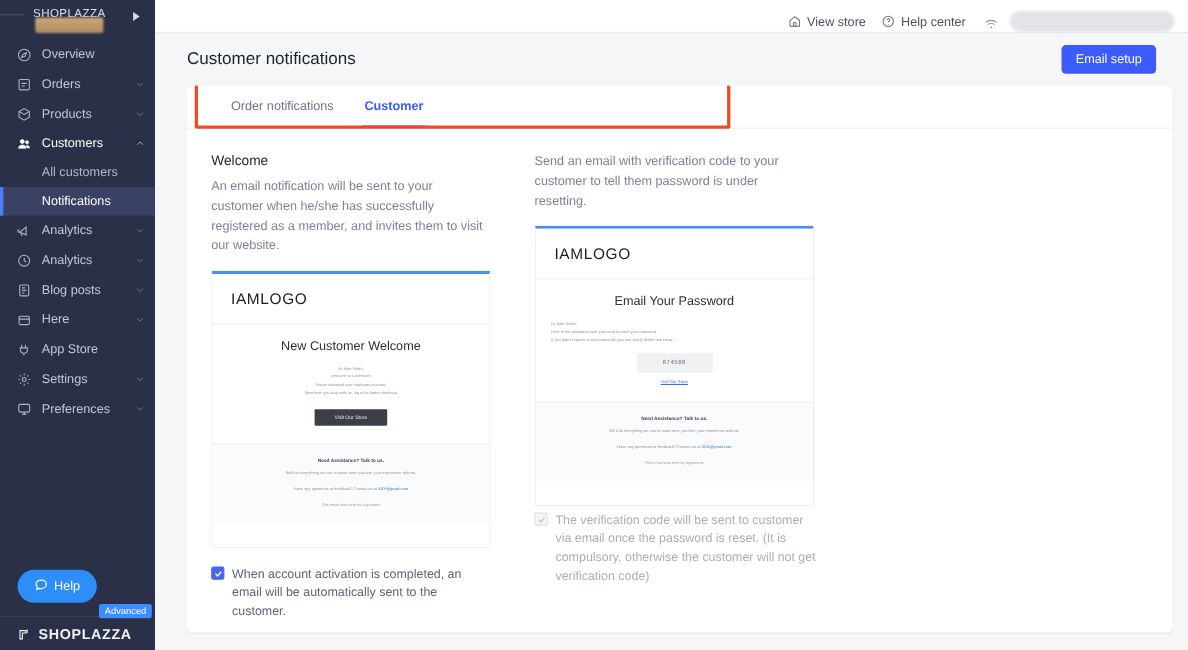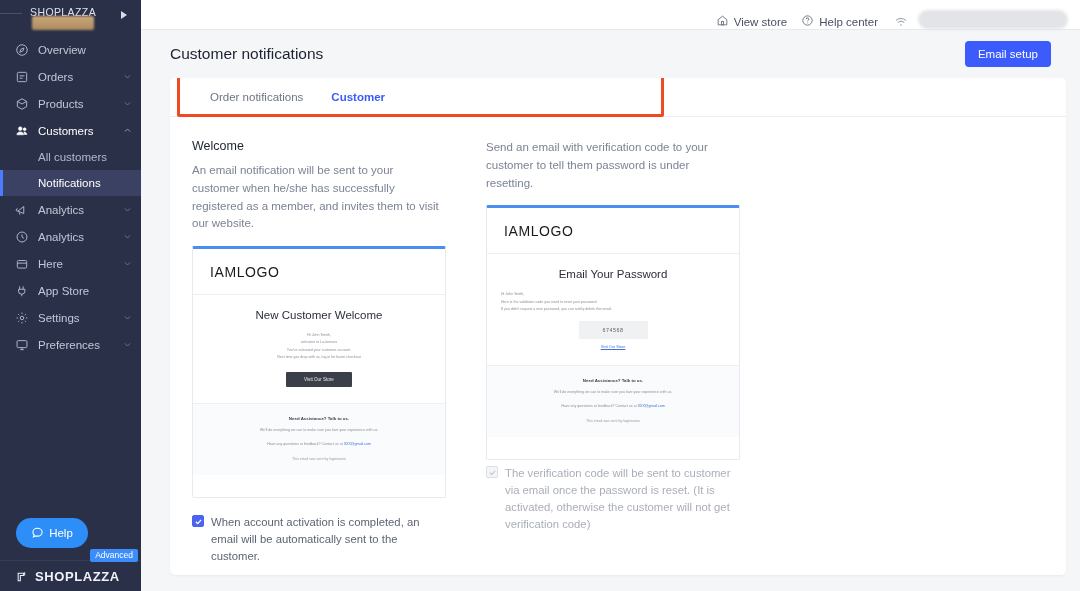--- a/index.html
+++ b/index.html
@@ -339,20 +339,34 @@
             </svg>
         </span>
         <span class="lbl">Analytics</span>
         <span class="chev">
           <svg viewBox="0 0 24 24" fill="none" stroke="#8a90a8" stroke-width="2.4">
               <path d="M5 9l7 7 7-7"></path>
             </svg>
         </span>
       </div>
 
+      <div class="nav-item">
+        <span class="ico">
+          <svg viewBox="0 0 24 24" fill="none" stroke="#aeb3c7" stroke-width="1.7">
+              <rect x="5" y="3.5" width="14" height="17" rx="2"></rect>
+              <path d="M8.5 8h5M8.5 12h7M8.5 16h4"></path>
+            </svg>
+        </span>
+        <span class="lbl">Blog posts</span>
+        <span class="chev">
+          <svg viewBox="0 0 24 24" fill="none" stroke="#8a90a8" stroke-width="2.4">
+              <path d="M5 9l7 7 7-7"></path>
+            </svg>
+        </span>
+      </div>
 
       <div class="nav-item">
         <span class="ico">
           <svg viewBox="0 0 24 24" fill="none" stroke="#aeb3c7" stroke-width="1.7">
               <rect x="4" y="6" width="16" height="13" rx="2"></rect>
               <path d="M4 10.5h16"></path>
             </svg>
         </span>
         <span class="lbl">Here</span>
         <span class="chev">
@@ -534,20 +548,20 @@
             </div>
             <div class="pv-tail"></div>
           </div>
 
           <div class="chk-row" style="margin-top:5px;">
             <span class="chk-box off">
               <svg viewBox="0 0 24 24" fill="none" stroke="#c3c7d0" stroke-width="3.2">
                   <path d="M5 12.5l5 5 9-10"></path>
                 </svg>
             </span>
-            <span class="chk-text dim">The verification code will be sent to customer via email once the password is reset. (It is activated, otherwise the customer will not get verification code)</span>
+            <span class="chk-text dim">The verification code will be sent to customer via email once the password is reset. (It is compulsory, otherwise the customer will not get verification code)</span>
           </div>
         </div>
 
       </div>
     </div>
   </section>
 </div>
 
 </body></html>

